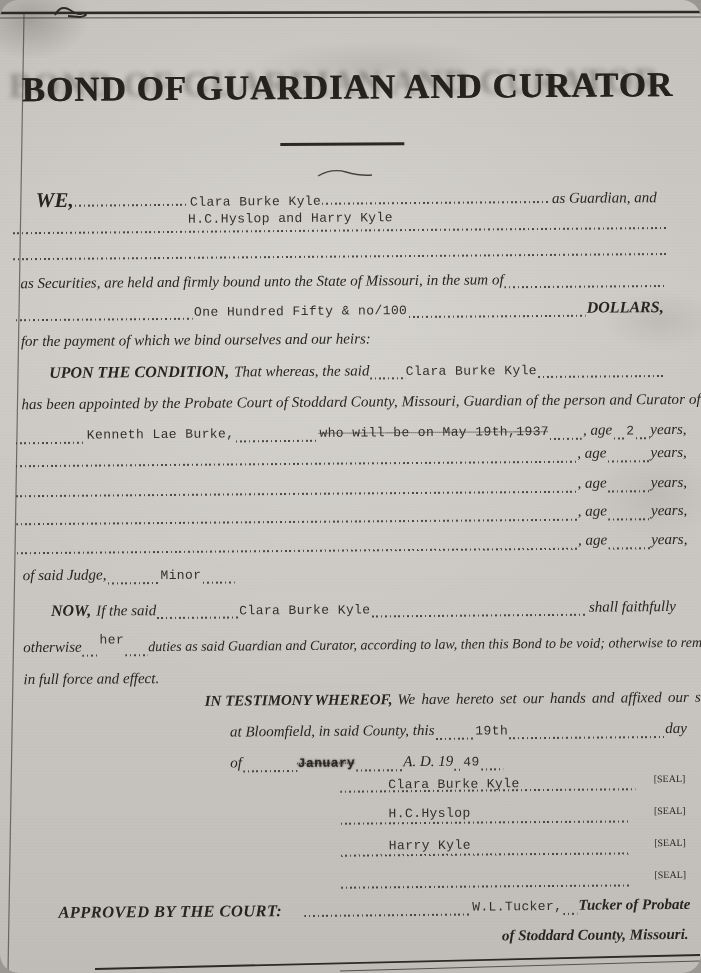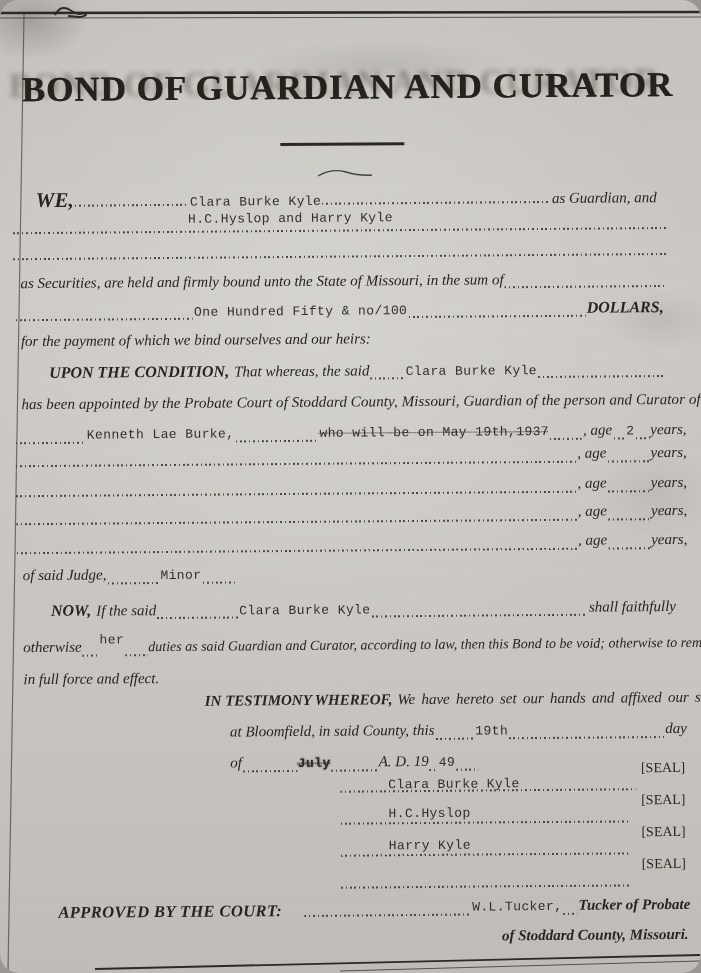--- a/index.html
+++ b/index.html
@@ -32,21 +32,21 @@
       background:repeating-linear-gradient(90deg, rgba(42,38,31,.8) 0 1.6px, transparent 1.6px 4.4px);}
   .strike{text-decoration:line-through dotted rgba(42,38,31,.8);}
   .title{position:absolute;top:68px;left:0;width:100%;text-align:center;
     font-weight:bold;font-size:35px;letter-spacing:1px;color:#25221c;
     text-shadow:-13px -4px 5px rgba(78,74,68,0.45), 0.6px 0 0 rgba(38,34,28,0.85);}
   .rule{position:absolute;top:143px;left:283px;width:124px;height:3px;background:#2b2823;}
   .sigrow{position:absolute;height:20px;}
   .sigrow .line{position:absolute;left:0;right:56px;bottom:3px;height:2px;
       background:repeating-linear-gradient(90deg, rgba(42,38,31,.8) 0 1.6px, transparent 1.6px 4.4px);}
   .sigrow .name{position:absolute;left:48px;bottom:6px;}
-  .sigrow .seal{position:absolute;right:0;bottom:17px;font-style:normal;font-size:14px;color:#2a271f;}
+  .sigrow .seal{position:absolute;right:0;bottom:9px;font-style:normal;font-size:10px;color:#2a271f;}
   svg.overlay{position:absolute;inset:0;pointer-events:none;}
 </style>
 </head>
 <body>
 
 <div class="page">
   <div class="grain"></div>
 
   <div class="blotch" style="left:600px;top:290px;width:120px;height:60px;background:radial-gradient(closest-side,rgba(0,0,0,0.07),transparent);"></div>
   <div class="blotch" style="left:590px;top:450px;width:130px;height:90px;background:radial-gradient(closest-side,rgba(0,0,0,0.06),transparent);"></div>
@@ -173,21 +173,21 @@
       <span class="form">at Bloomfield, in said County, this</span>
       <span class="dl" style="flex-grow:0.35;"></span>
       <span class="typed">19th</span>
       <span class="dl" style="flex-grow:1.4;"></span>
       <span class="form">day</span>
     </div>
 
     <div class="row" style="top:754px;left:228px;width:276px;height:21px;">
       <span class="form">of</span>
       <span class="dl dlf" style="width:54px;"></span>
-      <span class="typed b strike" style="text-shadow:0 0 2px rgba(38,34,28,0.7);">July</span>
+      <span class="typed b strike" style="text-shadow:0 0 2px rgba(38,34,28,0.7);">January</span>
       <span class="dl dlf" style="width:46px;"></span>
       <span class="form">A. D. 19</span>
       <span class="dl dlf" style="width:8px;"></span>
       <span class="typed">49</span>
       <span class="dl dlf" style="width:22px;"></span>
     </div>
 
     <div class="sigrow" style="top:776px;left:338px;right:18px;">
       <span class="line" style="right:50px;"></span>
       <span class="typed name" style="bottom:3px;">Clara Burke Kyle</span>

